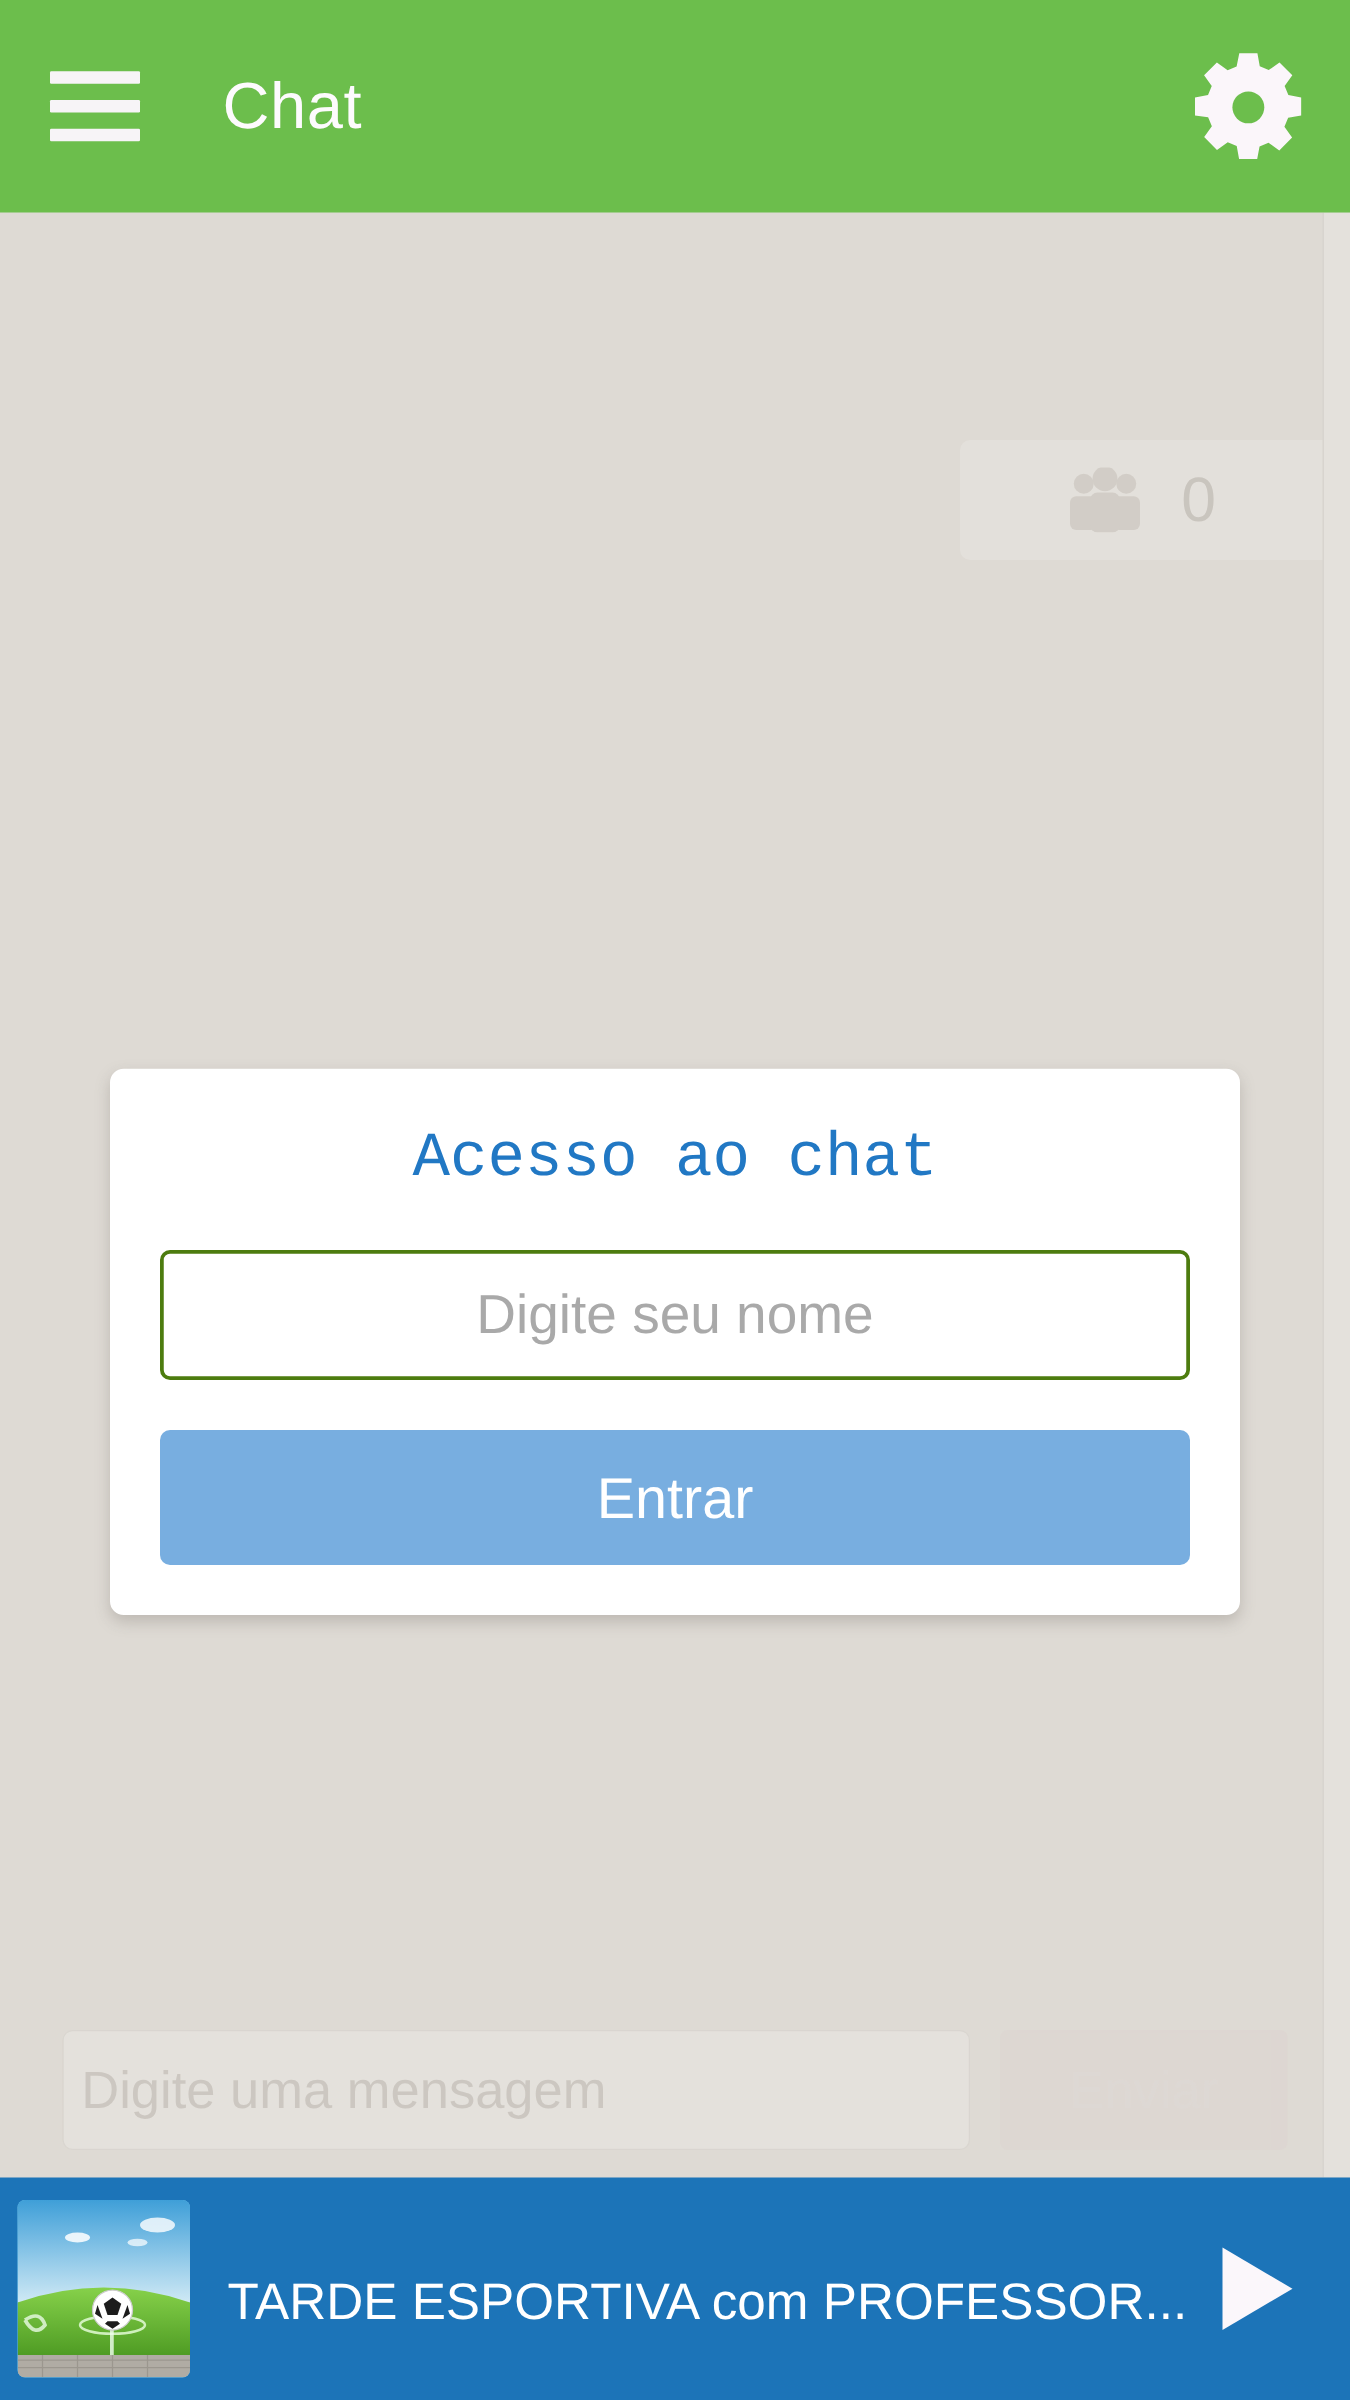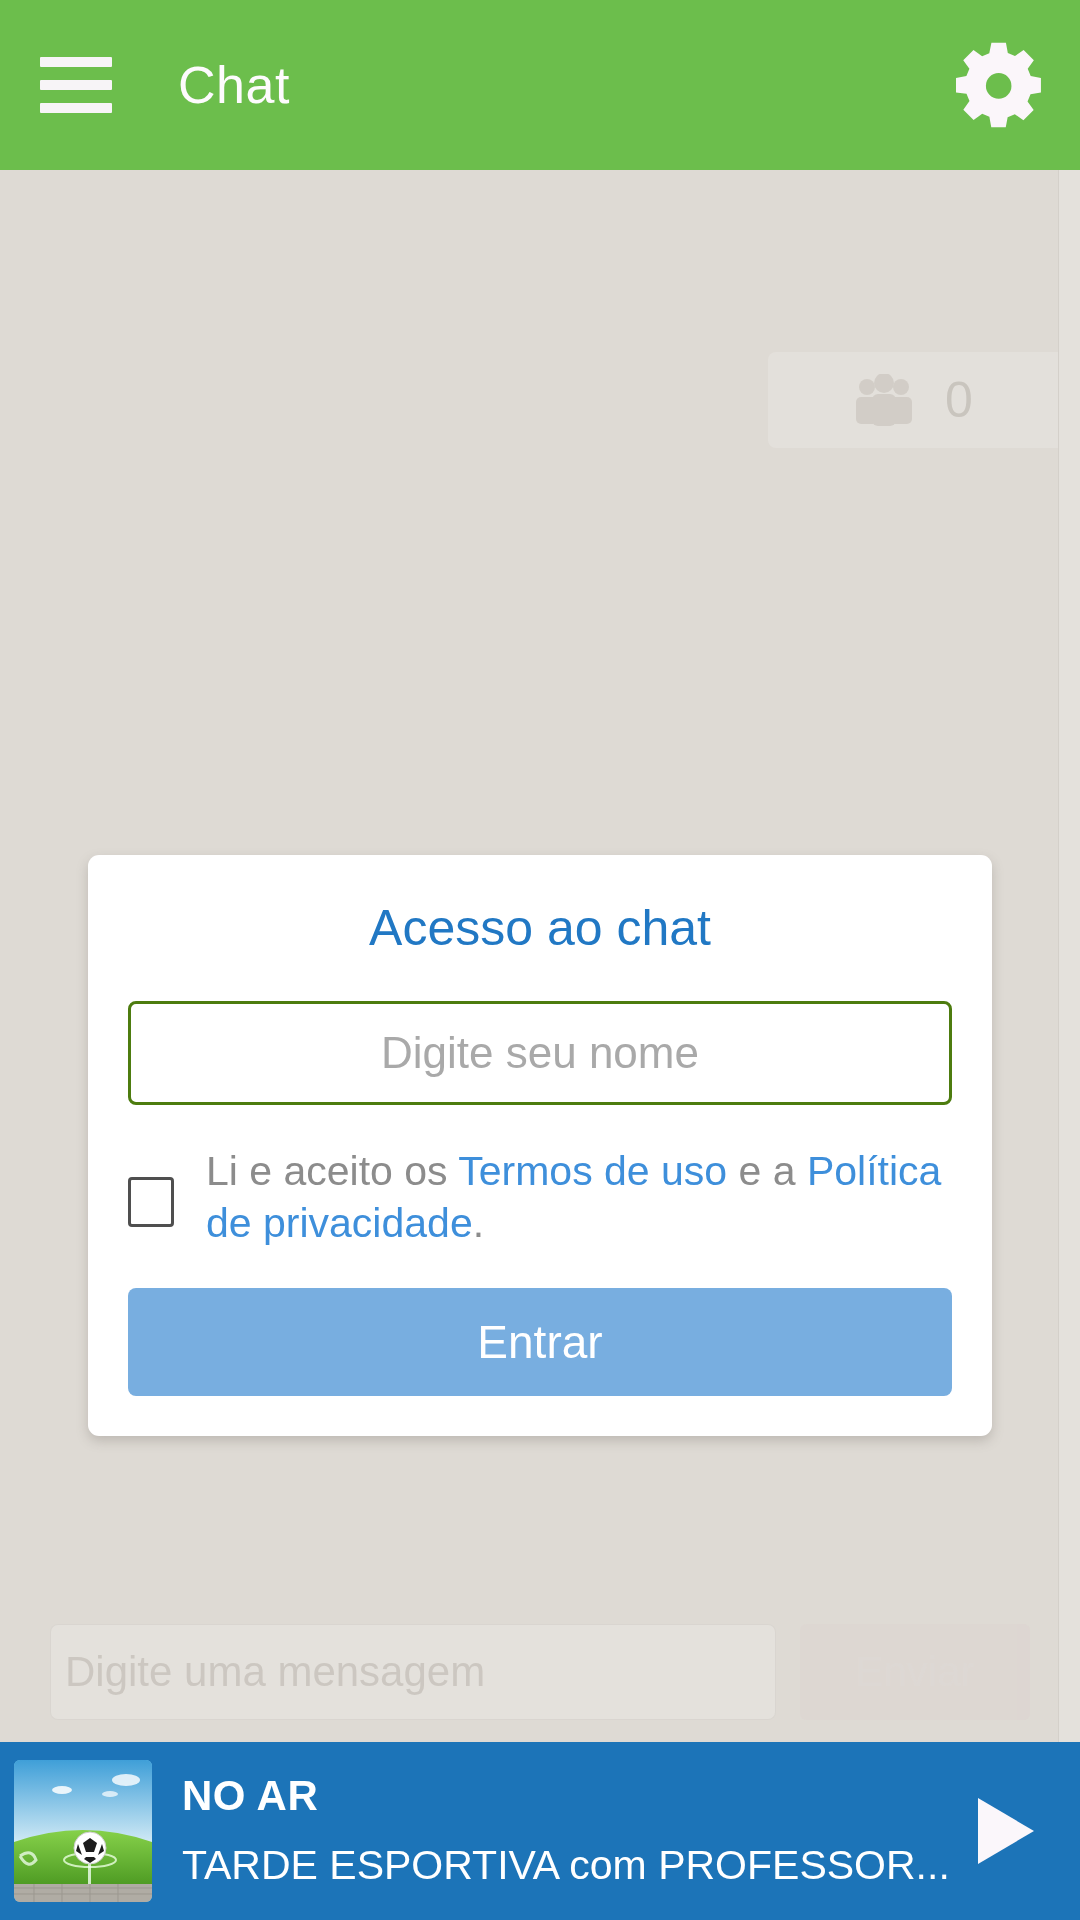--- a/index.html
+++ b/index.html
@@ -110,20 +110,21 @@
     box-shadow:0 5px 12px rgba(120,115,108,.32);
     padding:44px 40px 40px 40px;
     z-index:50;
   }
   #login-title {
     text-align:center;
     color:#2178c4;
     font-size:50px;
     font-weight:400;
     margin-bottom:44px;
+    font-family:Liberation Mono, monospace;
   }
   #name-field {
     width:100%; height:104px;
     border:3px solid #4d7c0f;
     border-radius:8px;
     background:#fff;
     display:flex; align-items:center; justify-content:center;
     margin-bottom:40px;
   }
   #name-field span { font-size:44px; color:#a9a9a9; }
@@ -248,26 +249,20 @@
     </div>
 
     <div id="login-card">
 
       <div id="login-title">Acesso ao chat</div>
 
       <div id="name-field">
         <span>Digite seu nome</span>
       </div>
 
-      <div id="terms-row">
-        <div id="terms-checkbox"></div>
-        <div id="terms-text">
-          <span>Li e aceito os </span><a href="#">Termos de uso</a><span> e a </span><a href="#">Política de privacidade</a><span>.</span>
-        </div>
-      </div>
 
       <button id="enter-btn">Entrar</button>
     </div>
   </div>
 
   <div id="player">
 
     <div id="thumb">
       <svg viewBox="0 0 138 142" aria-hidden="true" preserveAspectRatio="none">
         <defs>
@@ -293,21 +288,20 @@
         <path d="M64 84 l-2 7 6 4 z" fill="#1c1c1c"></path>
         <path d="M88 84 l2 7 -6 4 z" fill="#1c1c1c"></path>
         <path d="M70 99 l6 4 6 -4 -2 -2 h-8 z" fill="#1c1c1c"></path>
         <rect x="0" y="124" width="138" height="18" fill="#b0aca4"></rect>
         <path d="M0 128 h138 M0 134 h138" stroke="#9b978f" stroke-width="1"></path>
         <path d="M20 124 v18 M48 124 v18 M76 124 v18 M104 124 v18" stroke="#9b978f" stroke-width="1"></path>
       </svg>
     </div>
 
     <div id="player-text">
-      <div id="now-label">NO AR</div>
       <div id="program-name">TARDE ESPORTIVA com PROFESSOR...</div>
     </div>
 
     <div id="play-btn">
       <svg viewBox="0 0 62 70" aria-hidden="true">
         <path d="M4 2 L60 35 L4 68 Z" fill="#fbf7fb"></path>
       </svg>
     </div>
   </div>
 

